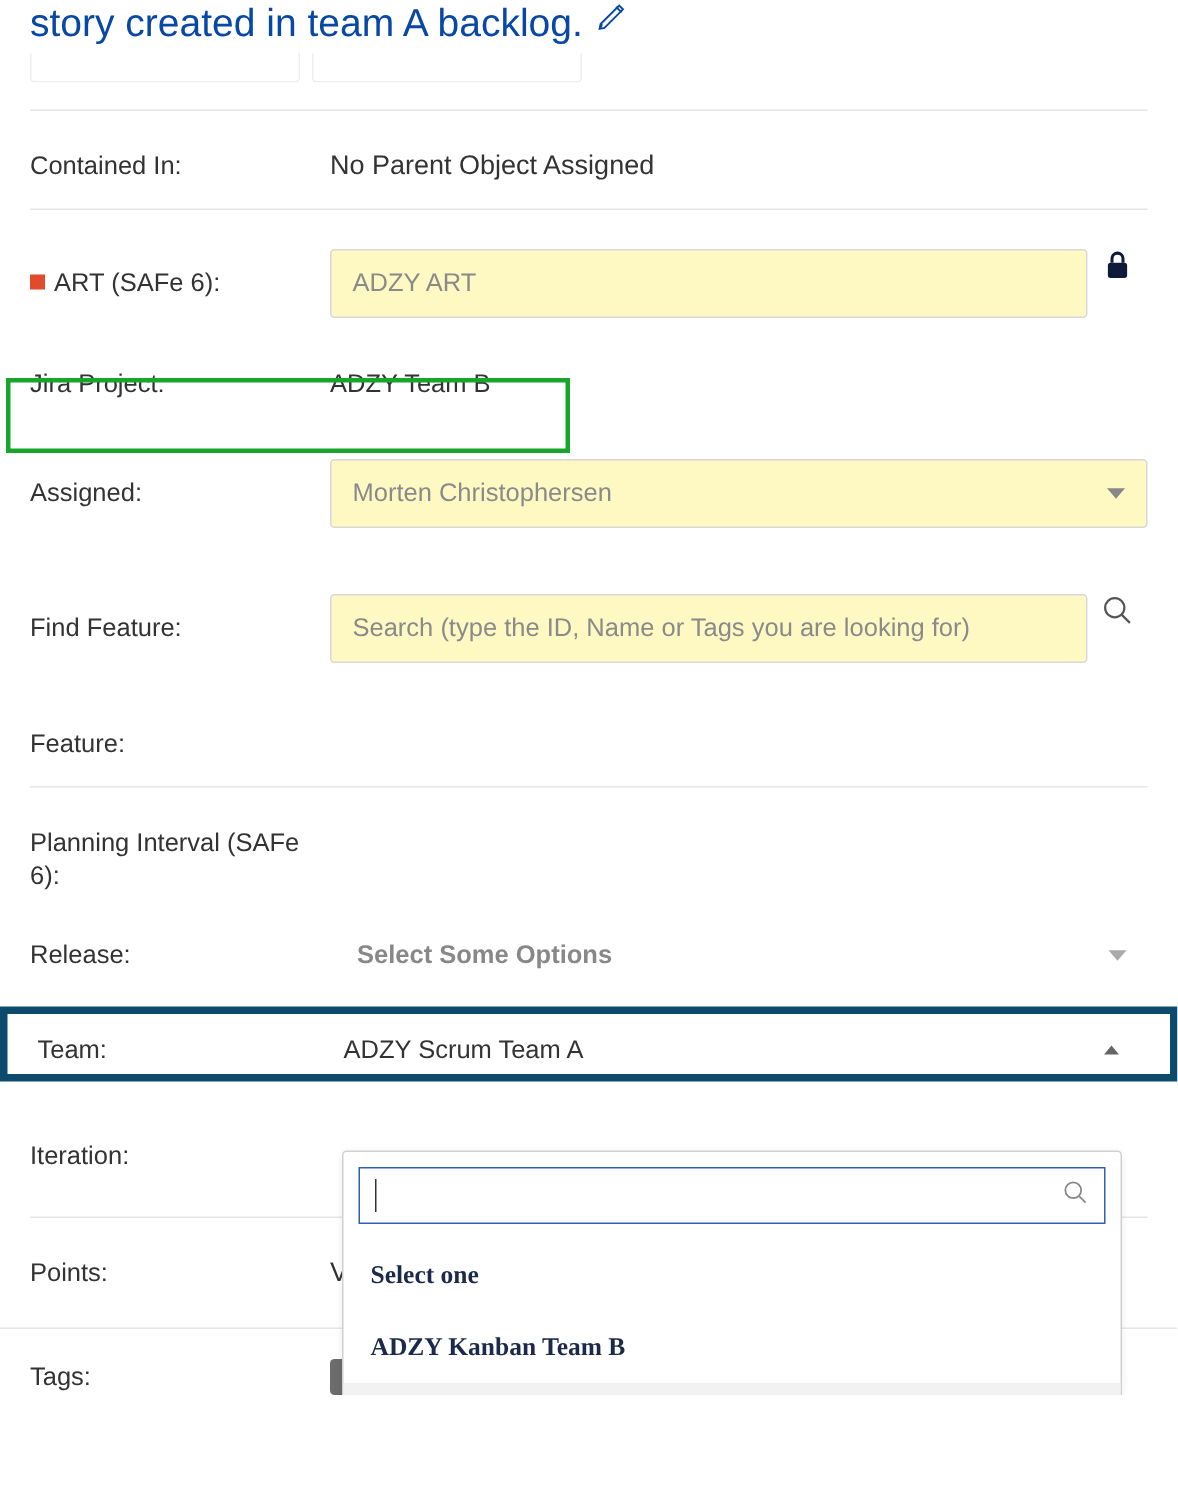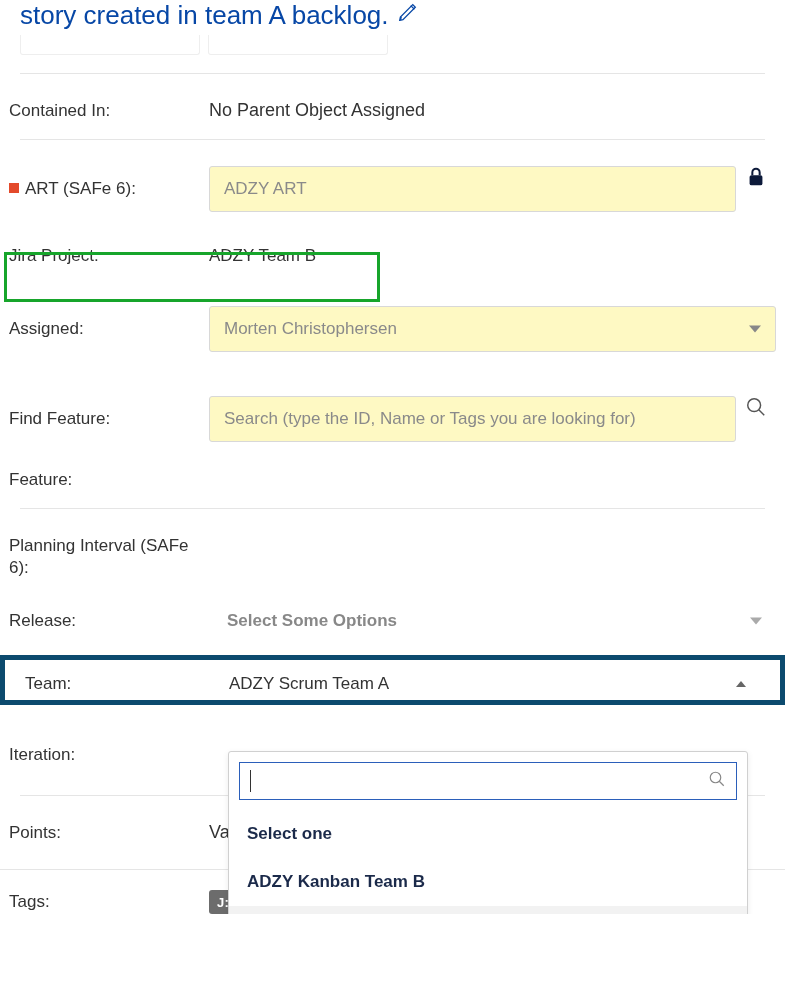--- a/index.html
+++ b/index.html
@@ -33,21 +33,21 @@
     border: 1px solid #eee; border-top: none;
     border-radius: 0 0 3px 3px;
   }
   .ghost2 { width: 180px; }
 
   .hr { border-top: 1px solid #e5e5e5; margin: 18px 20px 0 20px; }
   .hr-wide { border-top: 1px solid #e5e5e5; margin: 24px 0 0 0; }
 
   .row {
     display: flex; align-items: center;
-    padding: 0 9px;
+    padding: 0 20px;
     margin-top: 26px;
   }
   .label-col {
     width: 200px;
     color: #333;
     font-size: 17px;
     flex-shrink: 0;
     display: flex; align-items: center;
   }
   .field-col { flex: 1; display: flex; align-items: flex-start; }
@@ -270,21 +270,21 @@
         <span class="search-icon">
           <svg viewBox="0 0 24 24">
               <circle cx="10" cy="10" r="7" stroke-width="1.6"></circle>
               <line x1="15" y1="15" x2="21" y2="21" stroke-width="1.6"></line>
             </svg>
         </span>
       </div>
     </div>
   </div>
 
-  <div class="row" style="margin-top:28px;">
+  <div class="row" style="margin-top:44px;">
     <div class="label-col">Feature:</div>
     <div class="field-col"></div>
   </div>
 
   <div class="hr"></div>
 
   <div class="row">
     <div class="label-col" style="line-height:1.3;">Planning Interval (SAFe 6):</div>
   </div>
 
@@ -330,21 +330,21 @@
         <div class="label-col">Tags:</div>
         <div class="field-col">
           <span class="tag-chip">
             <span>J:ADZYB-7</span>
               <span class="x">×</span>
           </span>
         </div>
       </div>
     </div>
 
-    <div class="dropdown-panel" style="top:6px;">
+    <div class="dropdown-panel" style="top:6px;font-family:Liberation Serif, serif;">
       <div class="dd-search">
         <span class="cursor"></span>
         <span class="mag">
           <svg viewBox="0 0 24 24">
               <circle cx="10" cy="10" r="7" stroke-width="1.6"></circle>
               <line x1="15" y1="15" x2="21" y2="21" stroke-width="1.6"></line>
             </svg>
         </span>
       </div>
       <div class="dd-header">Select one</div>

